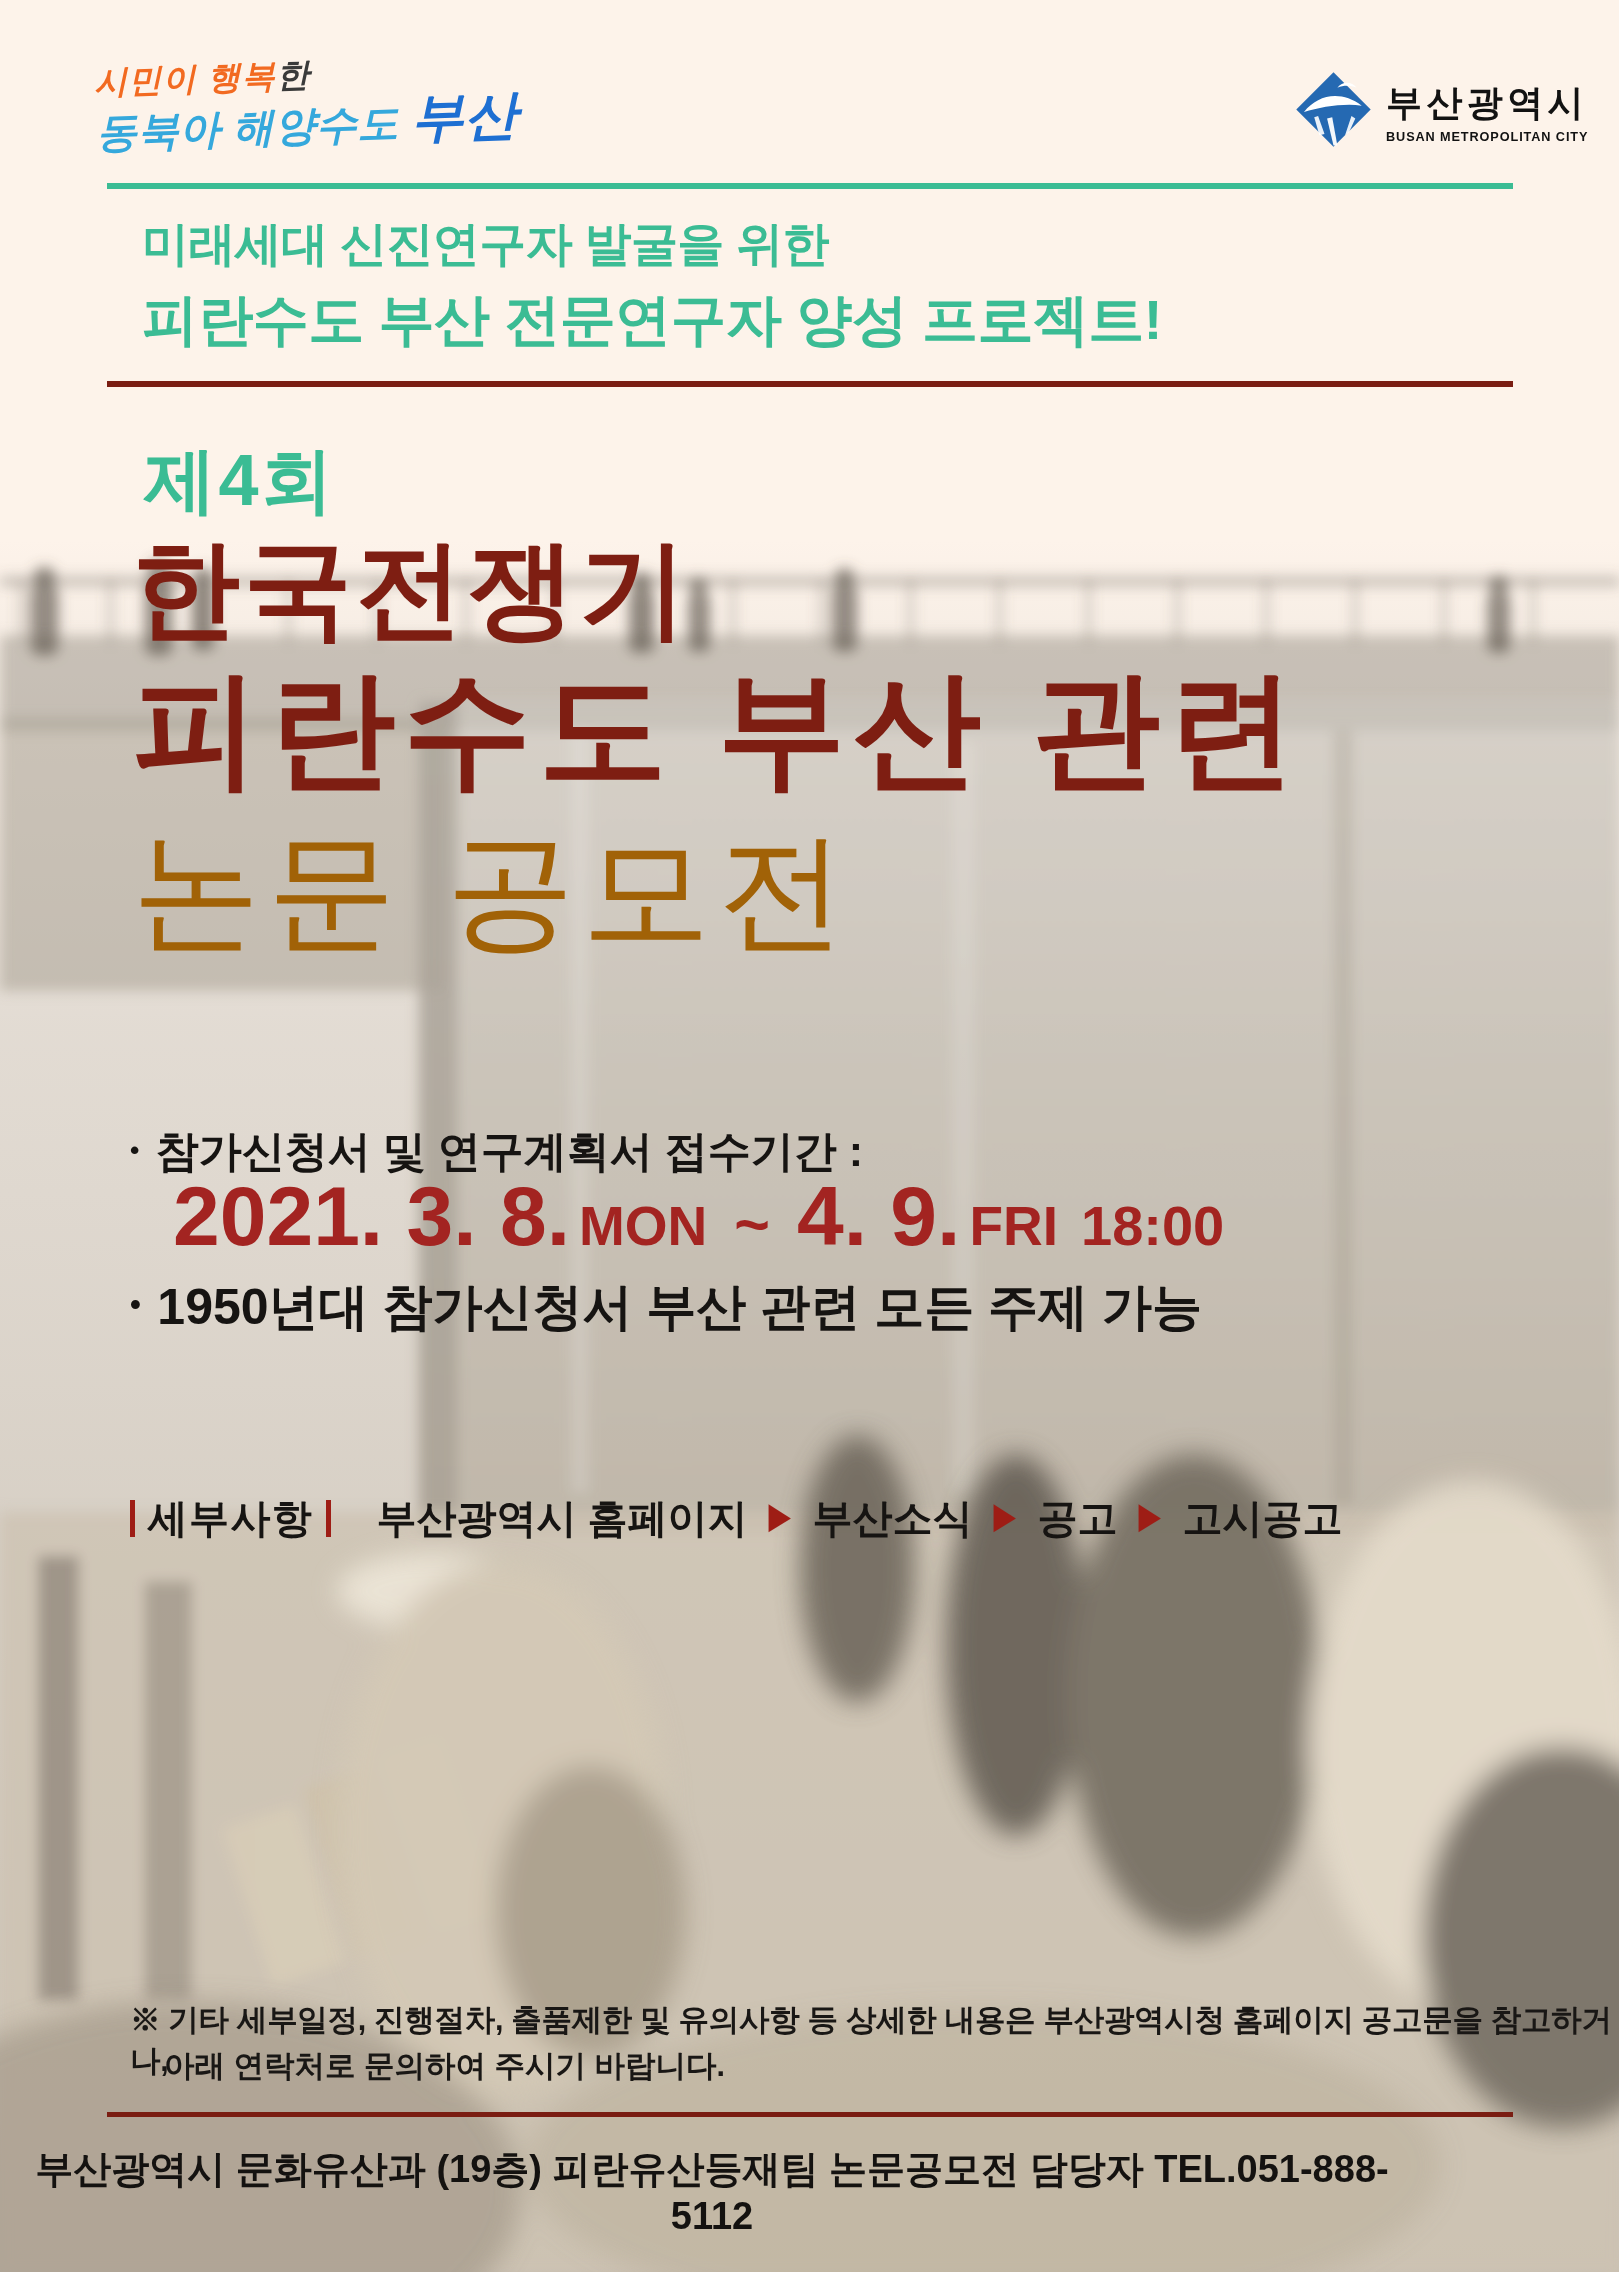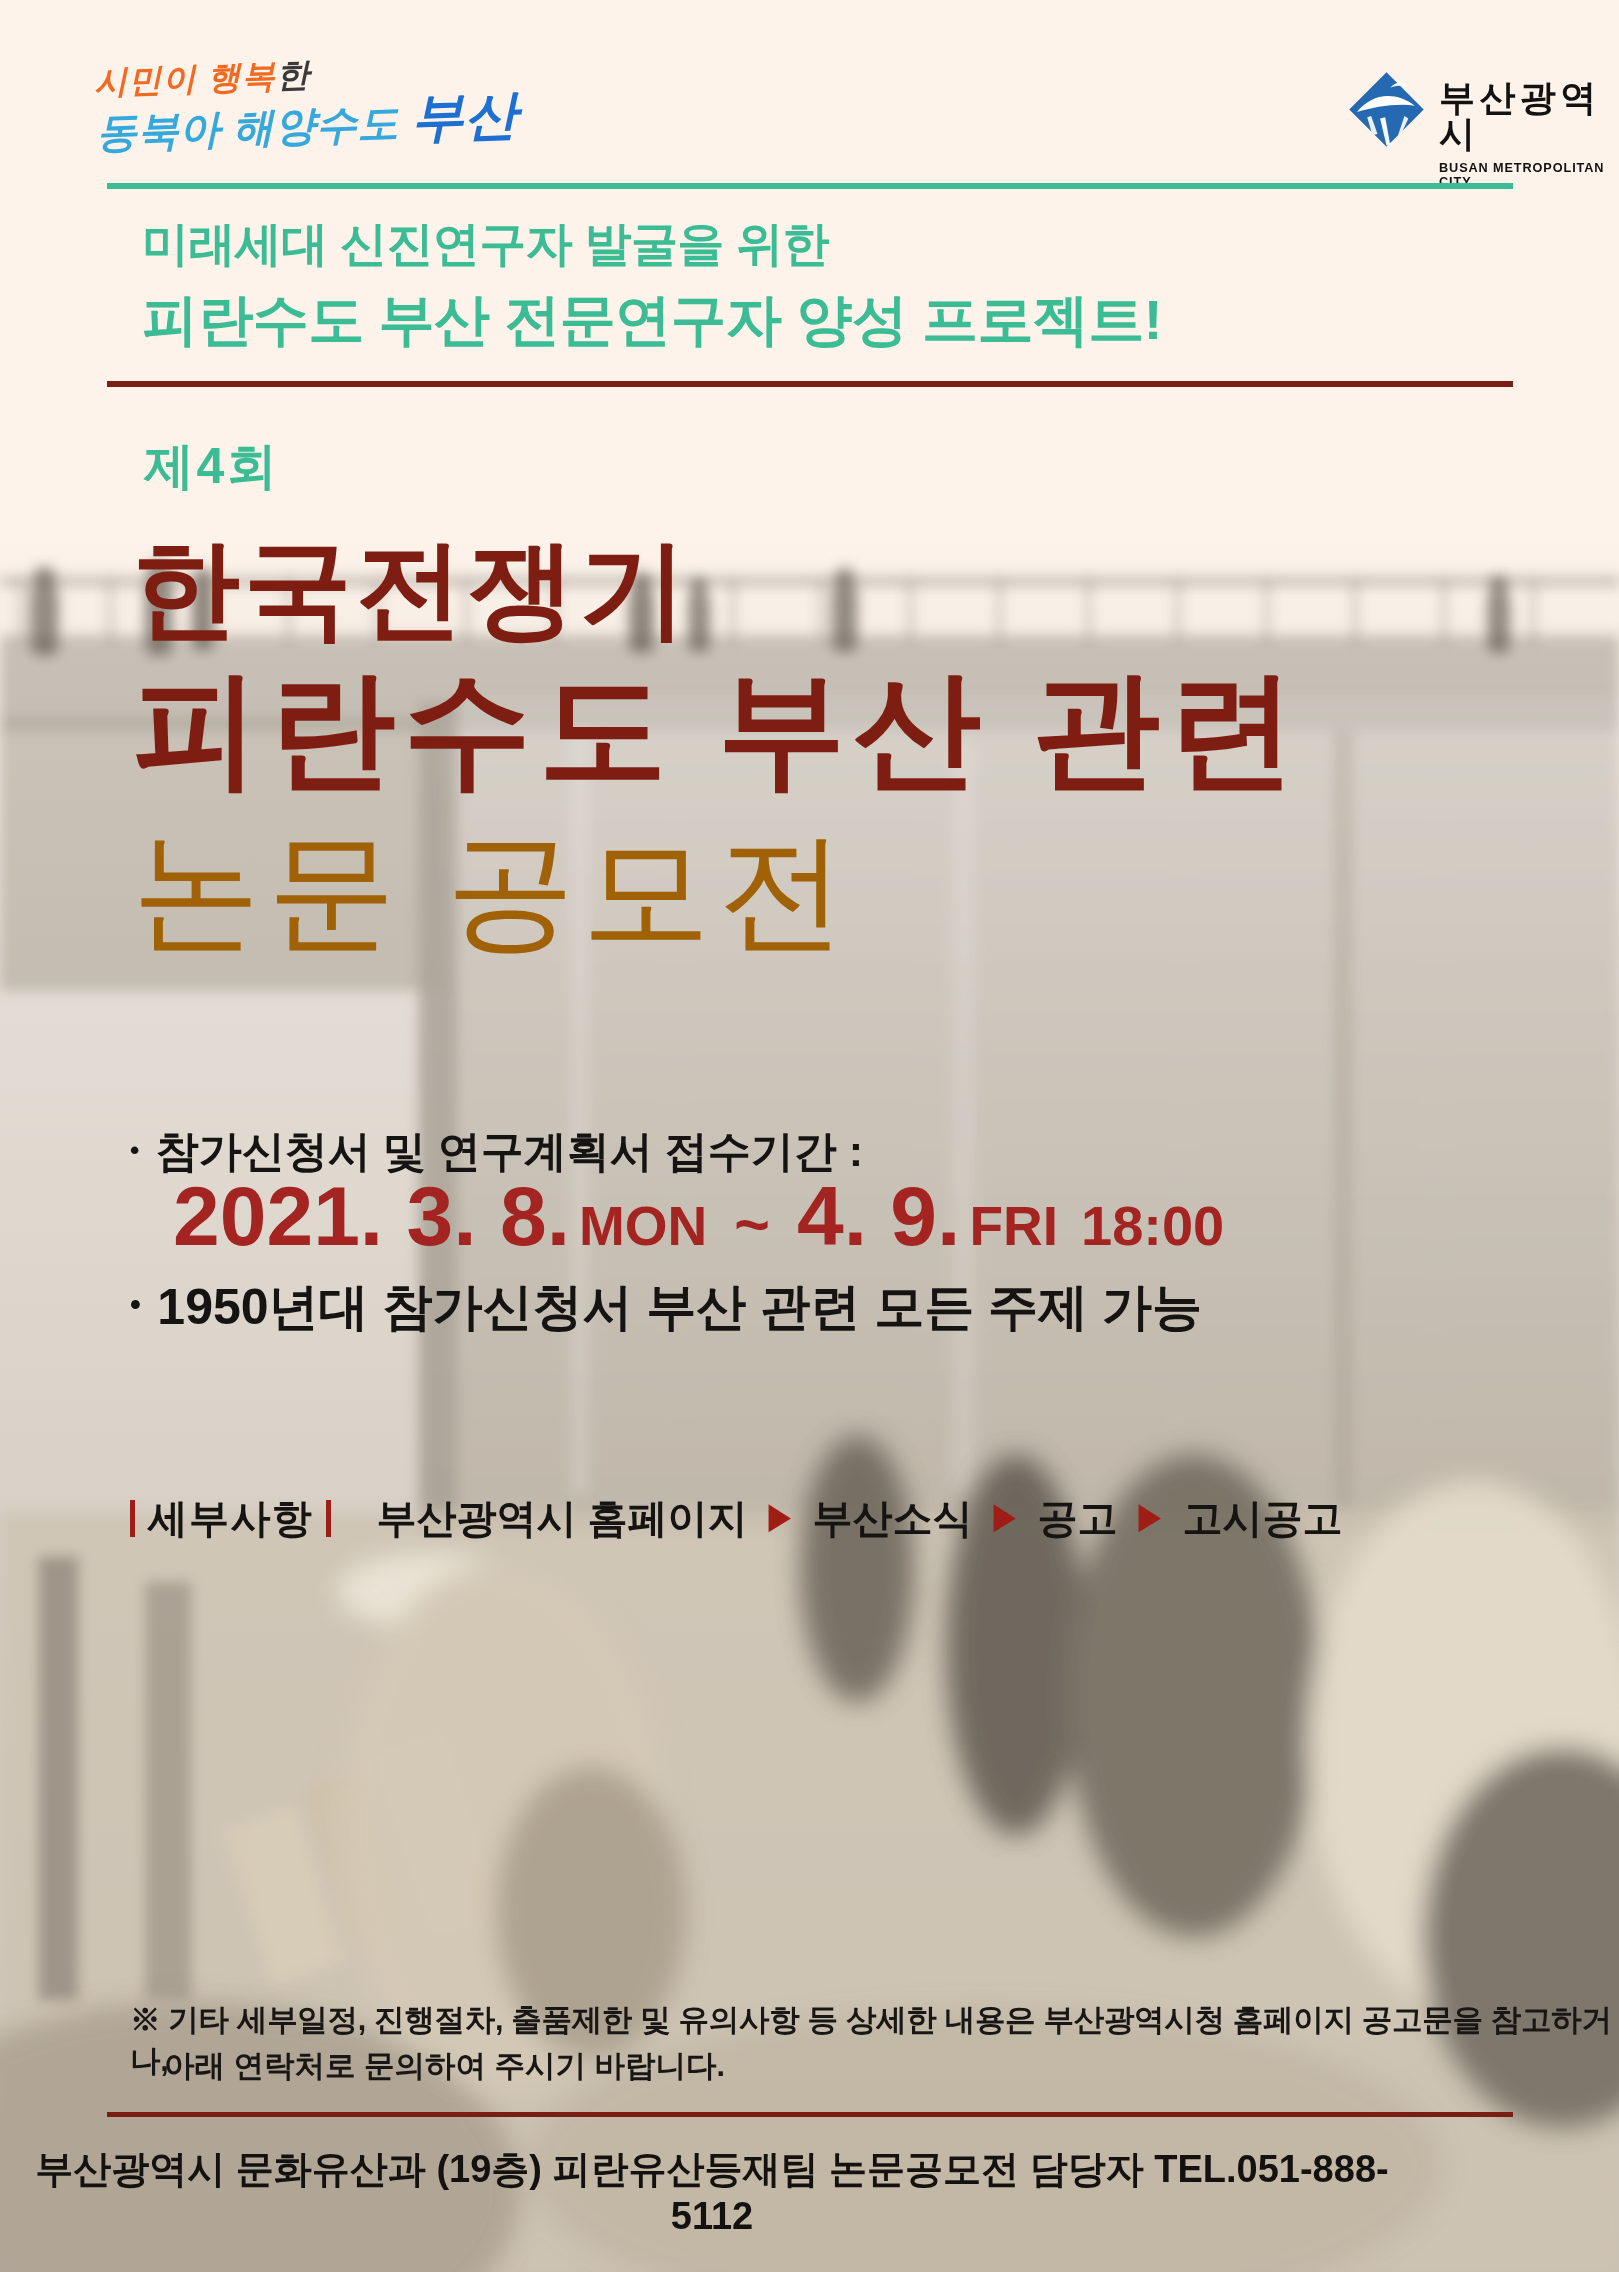--- a/index.html
+++ b/index.html
@@ -16,30 +16,30 @@
   .rule.bottom{top:2112px;height:5.1px;background:#7a1d12;}
   
   .slogan{position:absolute;left:95px;top:58px;line-height:1.05;transform:rotate(-2deg);}
   .slogan .l1{font-size:33px;font-weight:900;font-style:italic;letter-spacing:1.3px;}
   .slogan .l2{font-size:41px;font-weight:900;font-style:italic;letter-spacing:0.6px;margin-top:1.3px;}
   .slogan .orange{color:#f26a21;}
   .slogan .dark{color:#3a3a3a;}
   .slogan .sky{color:#35a8dc;}
   .slogan .busan{color:#1e6fd2;font-size:53px;}
   
-  .citylogo{position:absolute;left:1348px;top:71px;display:flex;align-items:flex-start;}
+  .citylogo{position:absolute;left:1295px;top:71px;display:flex;align-items:center;}
   .citylogo .emblem{width:77px;height:77px;flex:0 0 auto;}
   .citylogo .txt{margin-left:14px;padding-top:9px;}
   .citylogo .kr{font-size:36px;font-weight:800;letter-spacing:4.4px;color:#121212;line-height:1;}
   .citylogo .en{font-size:12.7px;font-weight:700;letter-spacing:0.9px;color:#121212;margin-top:9px;}
   
   .intro1{position:absolute;left:142px;top:213px;font-size:47px;font-weight:800;color:#3bbc94;letter-spacing:-0.6px;}
   .intro2{position:absolute;left:142px;top:283px;font-size:56px;font-weight:900;color:#3bbc94;letter-spacing:-0.6px;}
   
-  .edition{position:absolute;left:144px;top:433px;font-size:50px;font-weight:900;color:#3bbc94;letter-spacing:2.5px;}
+  .edition{position:absolute;left:144px;top:433px;font-size:72px;font-weight:900;color:#3bbc94;letter-spacing:2.5px;}
   .t1{position:absolute;left:132px;top:535px;font-size:108px;font-weight:900;color:#7e1e12;letter-spacing:3.8px;line-height:1;}
   .t2{position:absolute;left:132px;top:665px;font-size:128px;font-weight:900;color:#7e1e12;letter-spacing:7.6px;line-height:1;}
   .t3{position:absolute;left:132px;top:827px;font-size:128px;font-weight:400;color:#a16207;letter-spacing:7.6px;line-height:1;}
   
   .bullet-line{position:absolute;display:flex;align-items:baseline;color:#161412;font-weight:800;}
   .b1{left:130px;top:1123px;font-size:43px;}
   .b2{left:130px;top:1274px;font-size:50px;}
   .bullet-glyph{margin-right:16.5px;font-size:0.62em;transform:translateY(-0.28em);display:inline-block;}
   .dateline{position:absolute;left:173px;top:1168px;display:flex;align-items:baseline;color:#a32421;font-weight:700;white-space:nowrap;}
   .d-num{font-size:84px;letter-spacing:0;}

